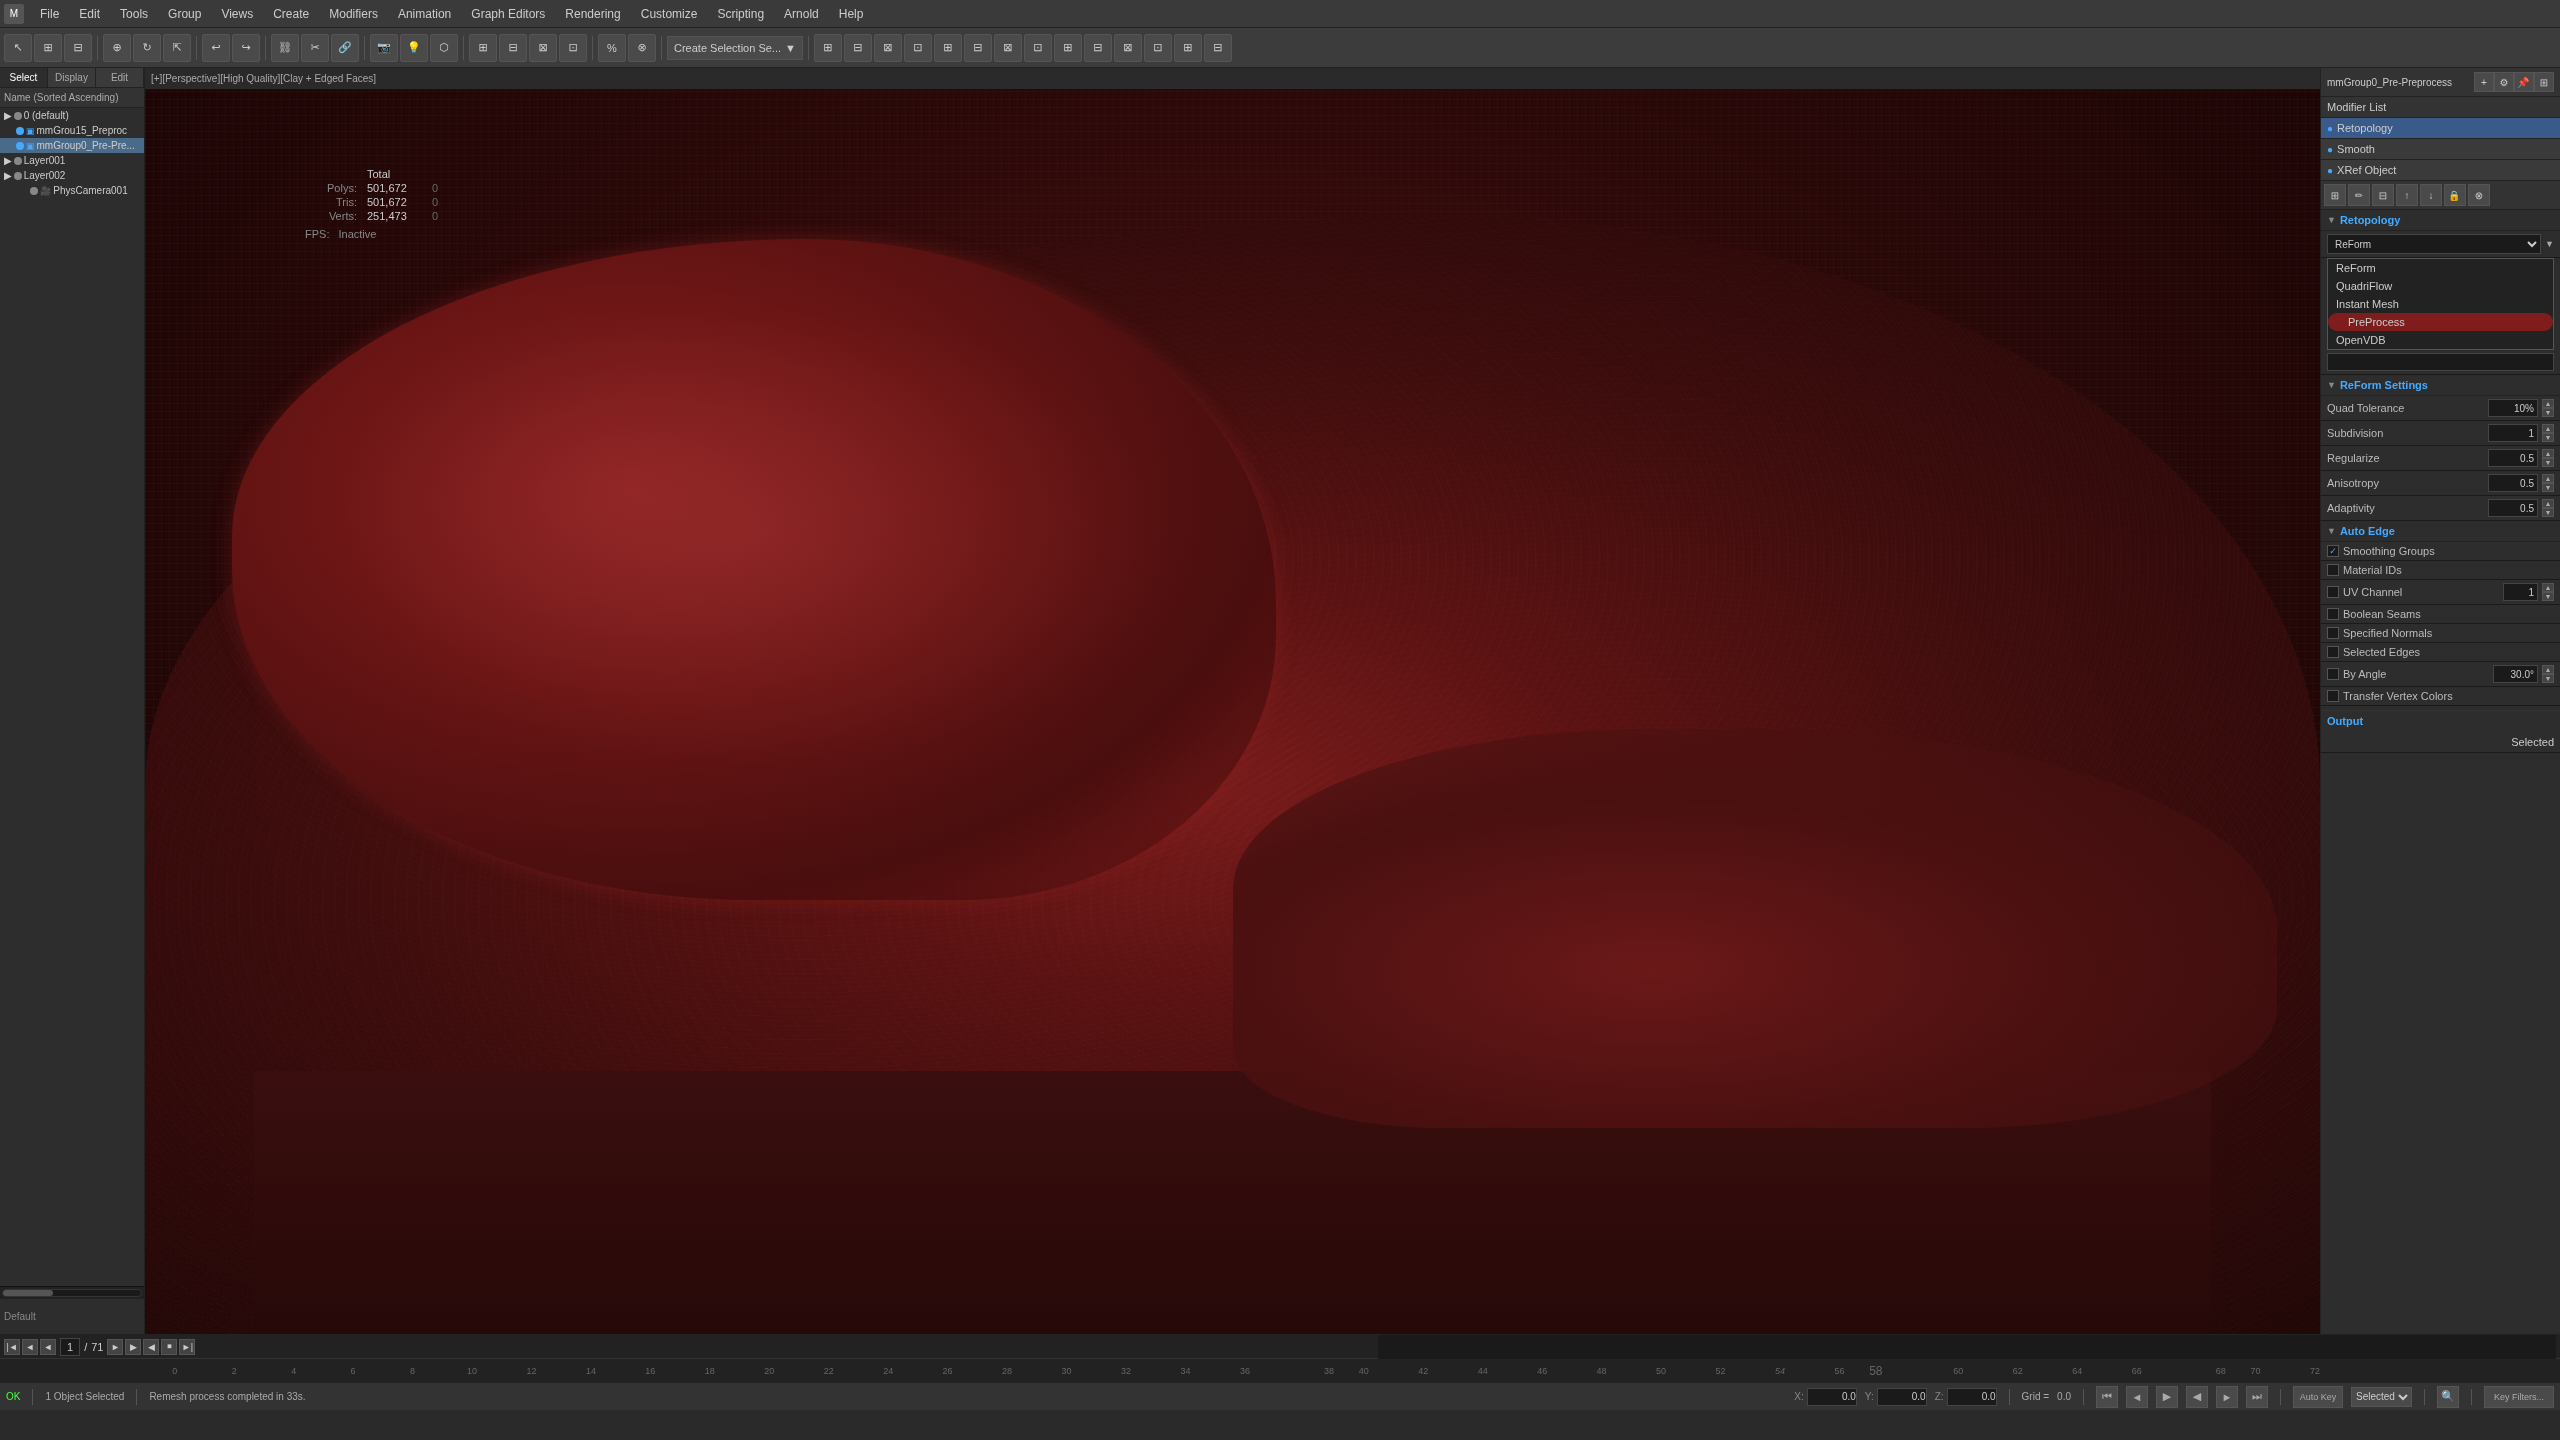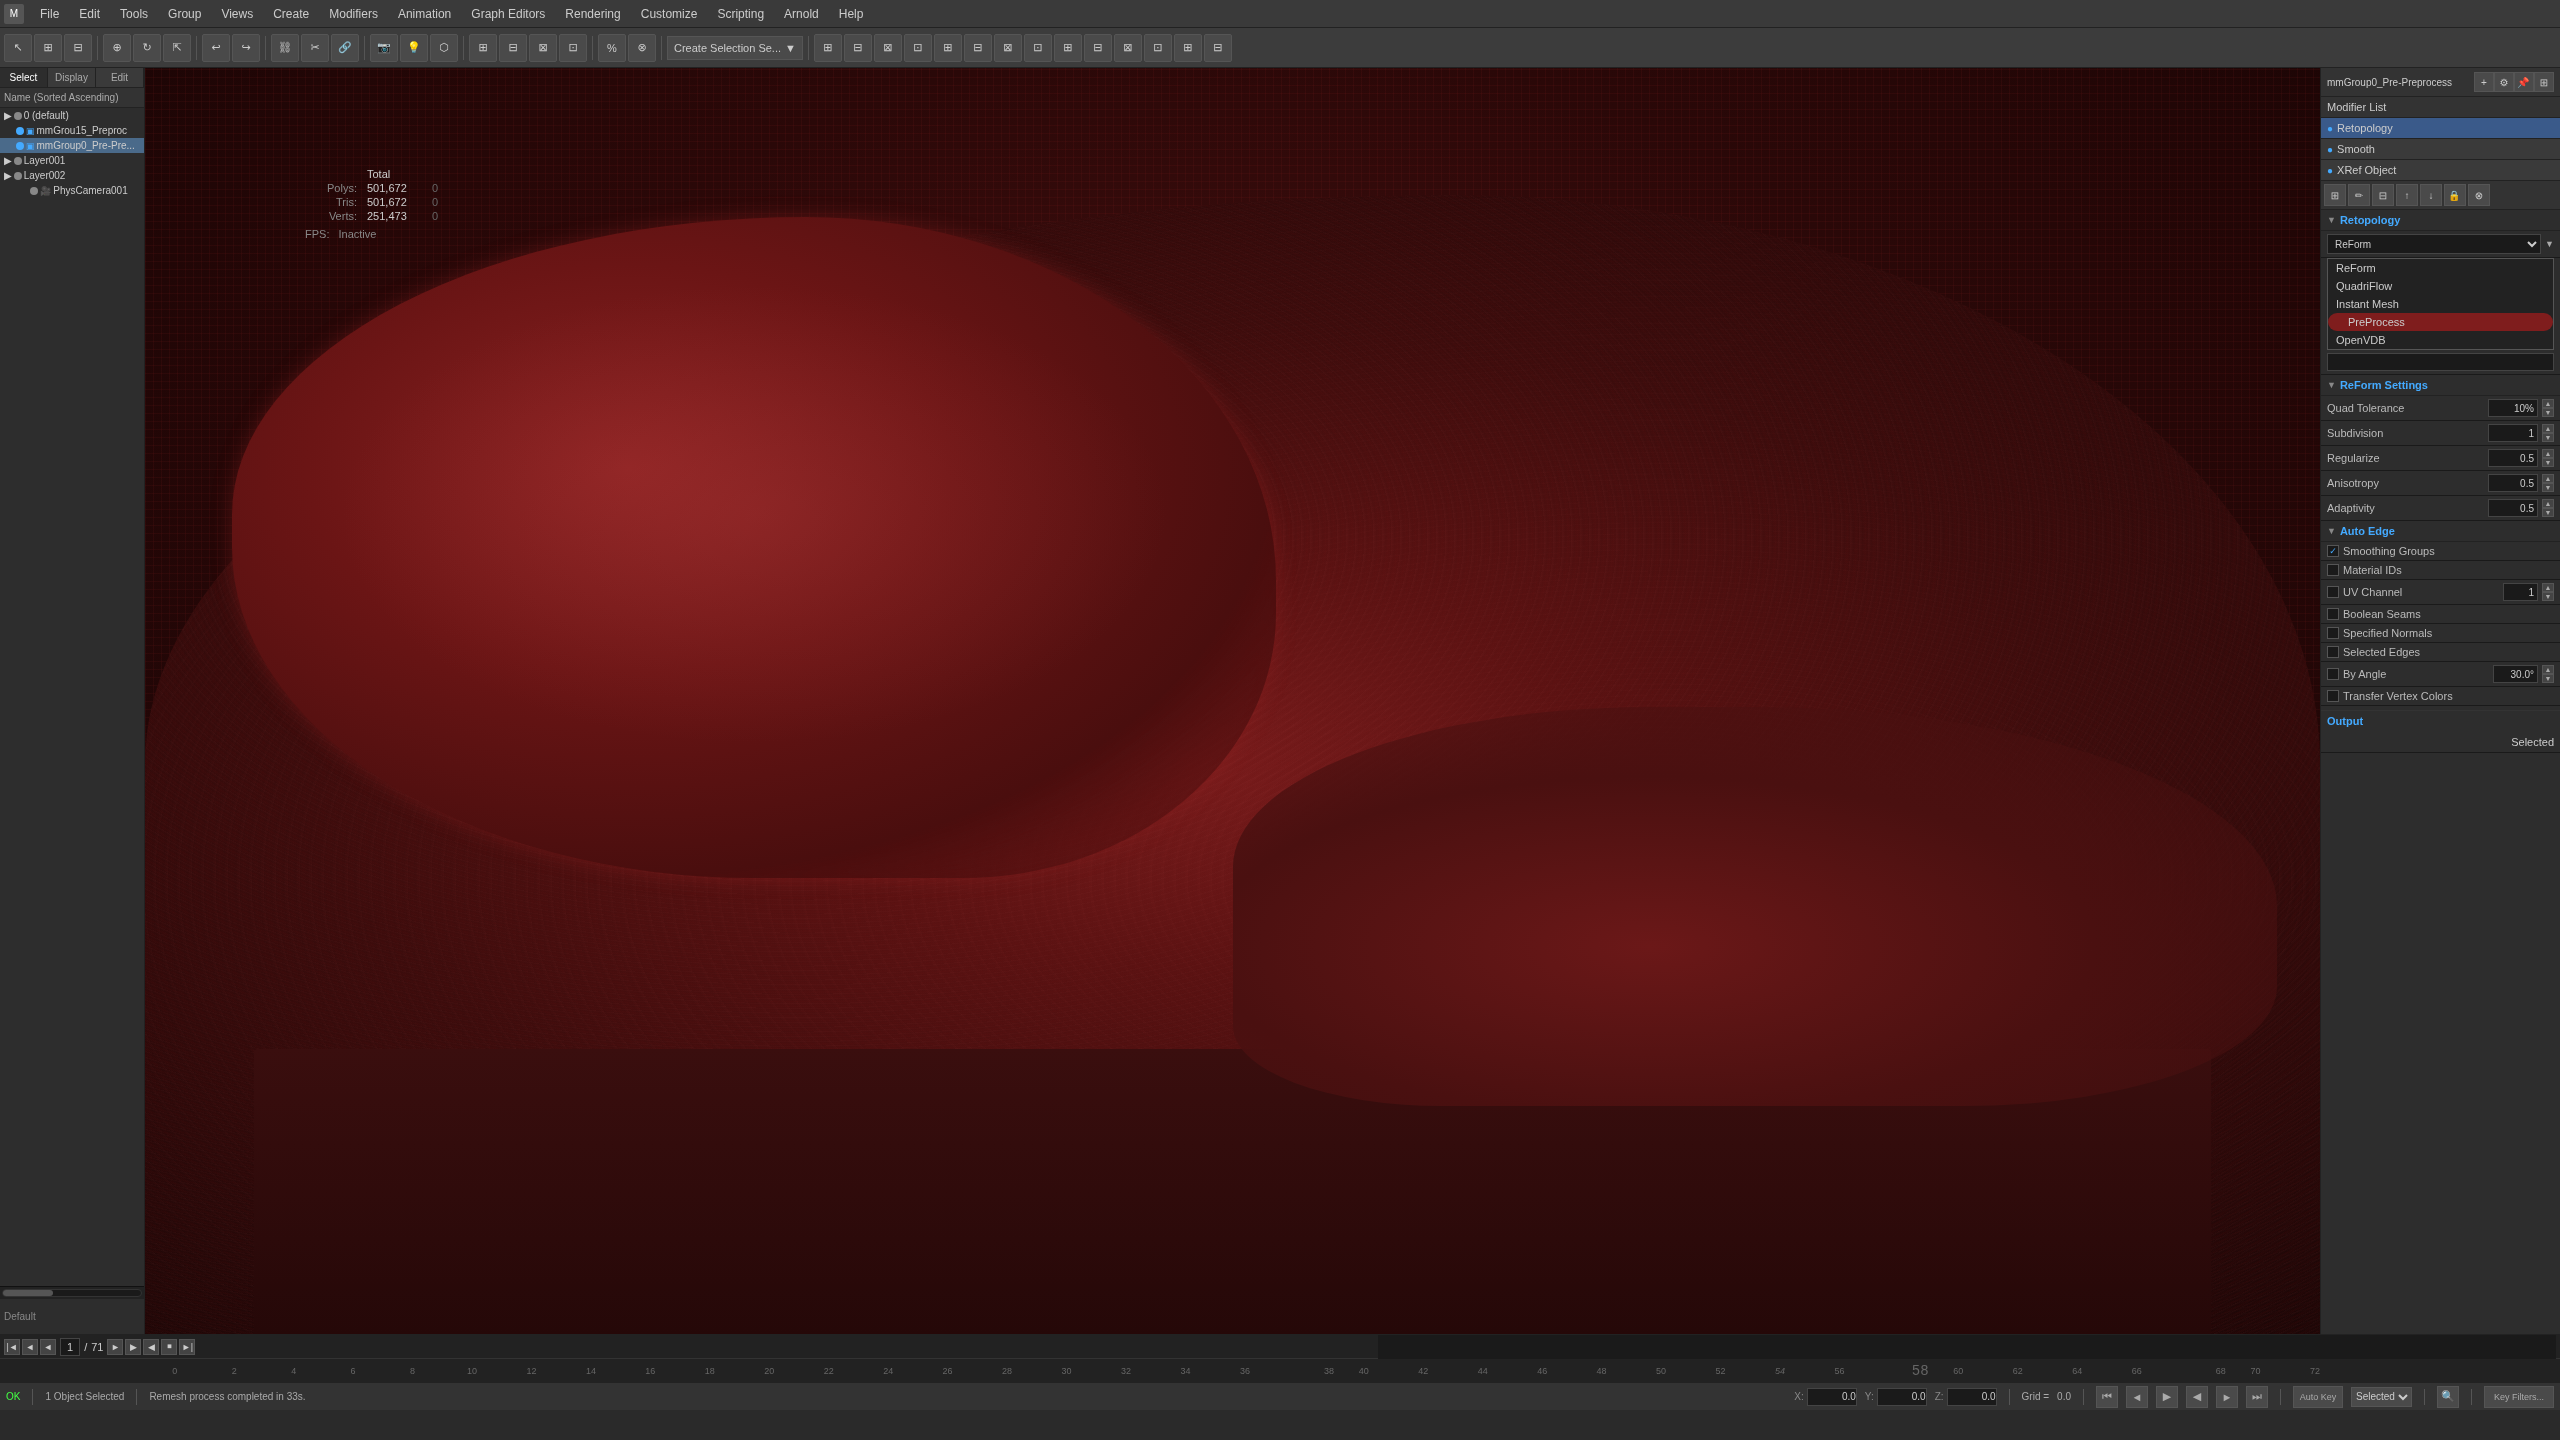--- a/index.html
+++ b/index.html
@@ -618,20 +618,23 @@
       <div class="scroll-track">
         <div class="scroll-thumb"></div>
       </div>
     </div>
 
     <div id="scene-default-layer">Default</div>
   </div>
 
   <div id="viewport">
 
+    <div id="viewport-header">
+      <span>[+][Perspective][High Quality][Clay + Edged Faces]</span>
+    </div>
 
     <div id="viewport-stats">
       <div class="stat-row">
         <span class="stat-label"></span>
         <span class="stat-val">Total</span>
       </div>
       <div class="stat-row">
         <span class="stat-label">Polys:</span>
         <span class="stat-val">501,672</span>
         <span class="stat-extra">0</span>
@@ -900,21 +903,21 @@
         <span style="display: inline-block; width: 59.4595px; text-align: right; font-size: 9px; color: rgb(102, 102, 102);">38</span>
         <span style="display: inline-block; width: 59.4595px; text-align: center; font-size: 9px; color: rgb(102, 102, 102);">40</span>
         <span style="display: inline-block; width: 59.4595px; text-align: center; font-size: 9px; color: rgb(102, 102, 102);">42</span>
         <span style="display: inline-block; width: 59.4595px; text-align: center; font-size: 9px; color: rgb(102, 102, 102);">44</span>
         <span style="display: inline-block; width: 59.4595px; text-align: center; font-size: 9px; color: rgb(102, 102, 102);">46</span>
         <span style="display: inline-block; width: 59.4595px; text-align: center; font-size: 9px; color: rgb(102, 102, 102);">48</span>
         <span style="display: inline-block; width: 59.4595px; text-align: center; font-size: 9px; color: rgb(102, 102, 102);">50</span>
         <span style="display: inline-block; width: 59.4595px; text-align: center; font-size: 9px; color: rgb(102, 102, 102);">52</span>
         <span style="display: inline-block; width: 59.4595px; text-align: center; font-size: 9px; color: rgb(102, 102, 102); font-style: italic;">54</span>
         <span style="display: inline-block; width: 59.4595px; text-align: center; font-size: 9px; color: rgb(102, 102, 102);">56</span>
-        <span style="display: inline-block; width: 59.4595px; text-align: right; font-size: 14px; color: rgb(102, 102, 102); font-family: Liberation Mono, monospace;">58</span>
+        <span style="display: inline-block; width: 59.4595px; text-align: left; font-size: 12px; color: rgb(102, 102, 102);">58</span>
         <span style="display: inline-block; width: 59.4595px; text-align: center; font-size: 9px; color: rgb(102, 102, 102);">60</span>
         <span style="display: inline-block; width: 59.4595px; text-align: center; font-size: 9px; color: rgb(102, 102, 102);">62</span>
         <span style="display: inline-block; width: 59.4595px; text-align: center; font-size: 9px; color: rgb(102, 102, 102);">64</span>
         <span style="display: inline-block; width: 59.4595px; text-align: center; font-size: 9px; color: rgb(102, 102, 102);">66</span>
         <span style="display: inline-block; width: 59.4595px; text-align: right; font-size: 9px; color: rgb(102, 102, 102);">68</span>
         <span style="display: inline-block; width: 59.4595px; text-align: center; font-size: 9px; color: rgb(102, 102, 102);">70</span>
         <span style="display: inline-block; width: 59.4595px; text-align: center; font-size: 9px; color: rgb(102, 102, 102);">72</span>
       </div>
   </div>
 </div>

